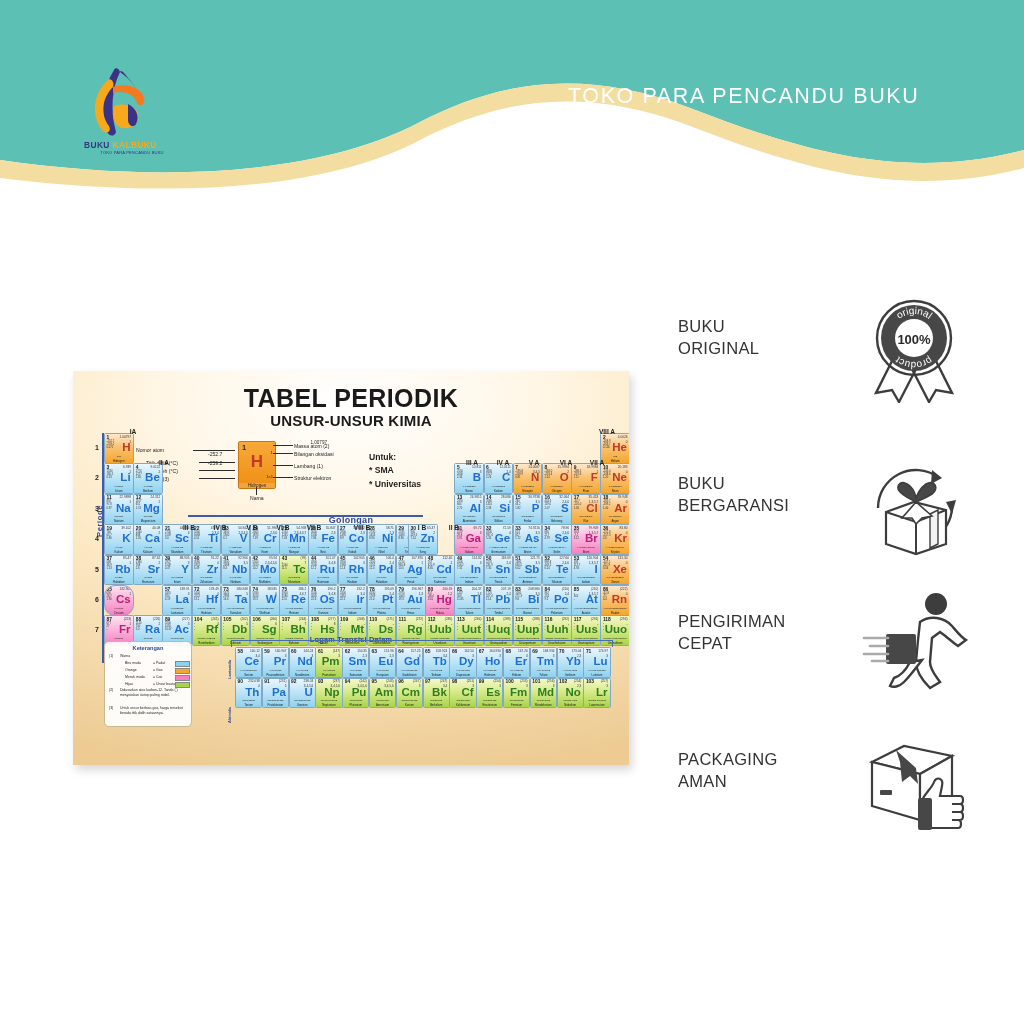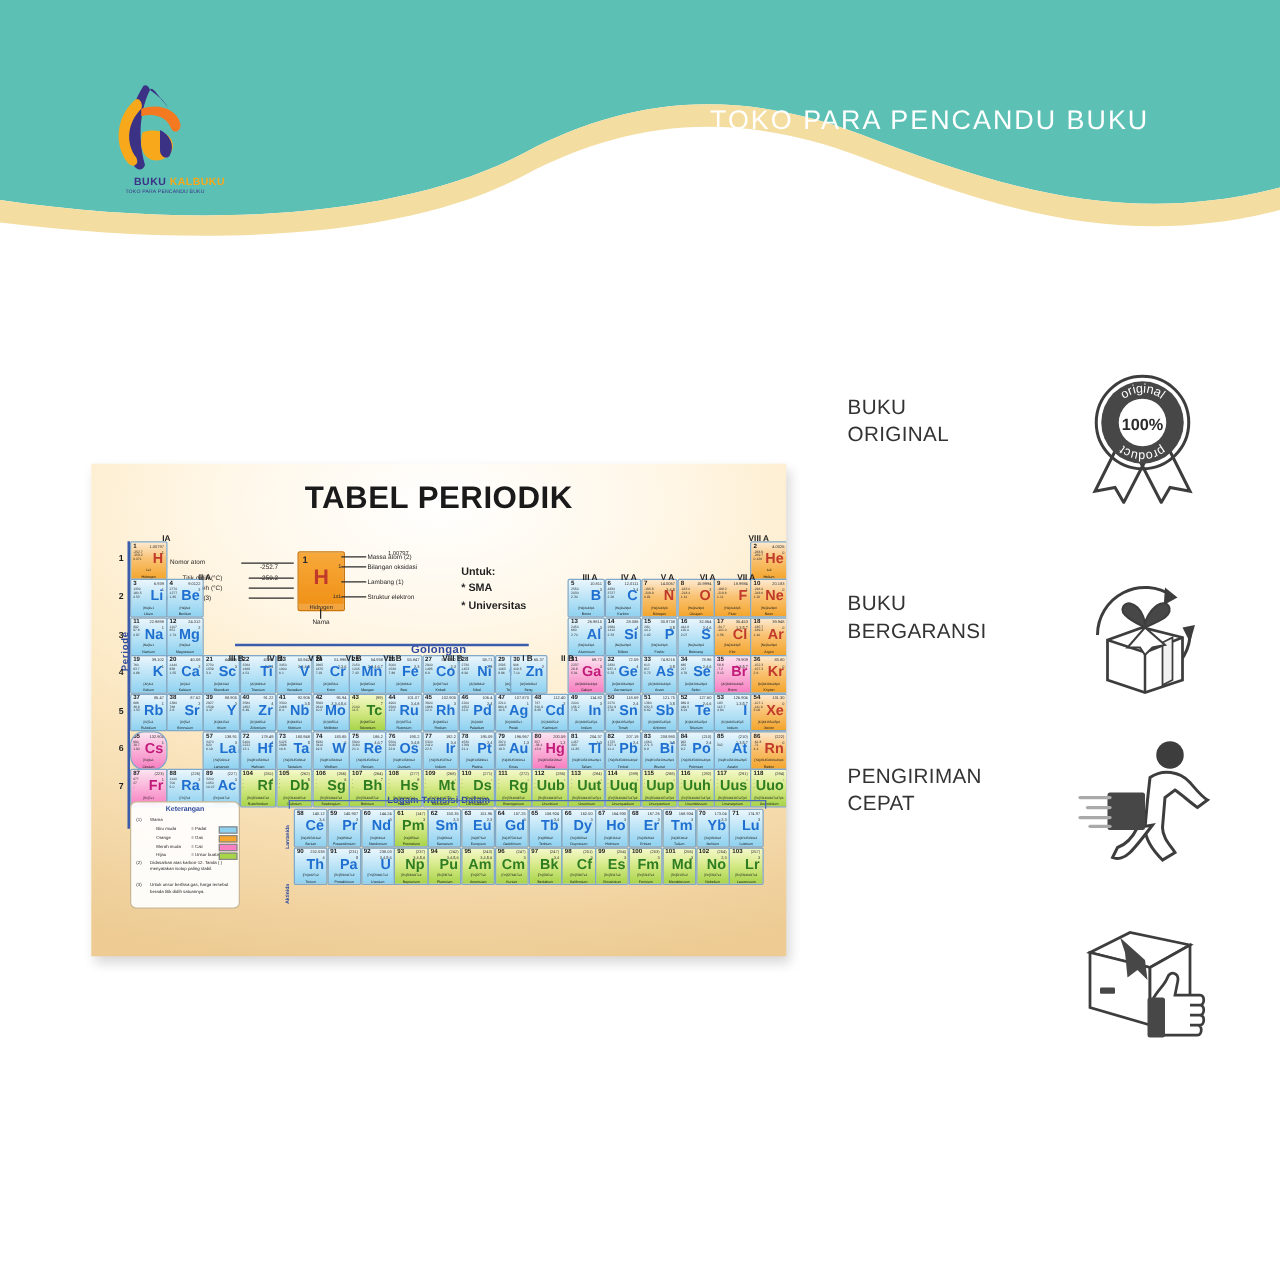--- a/index.html
+++ b/index.html
@@ -13,21 +13,21 @@
   .banner svg{position:absolute;left:0;top:0;}
   .banner-title{
     position:absolute;left:568px;top:84px;
     color:#ffffff;font-size:21.5px;letter-spacing:1.6px;font-weight:400;
     white-space:nowrap;
   }
   
   .logo{position:absolute;left:84px;top:66px;width:96px;height:104px;}
   .logo-mark{position:absolute;left:10px;top:0;width:76px;height:74px;}
   .logo-word{
-    position:absolute;left:0;top:74px;width:96px;text-align:right;
+    position:absolute;left:0;top:74px;width:96px;text-align:left;
     font-size:8.4px;font-weight:bold;letter-spacing:.4px;color:#3b3285;
   }
   .logo-word .w2{color:#f7a81b;}
   .logo-sub{
     position:absolute;left:0;top:84px;width:96px;text-align:center;
     font-size:4.1px;letter-spacing:.15px;color:#3b3285;
   }
   
   .poster{
     position:absolute;left:73px;top:371px;width:556px;height:394px;
@@ -122,20 +122,21 @@
       <span>BUKU</span> <span class="w2">KALBUKU</span>
     </div>
     <div class="logo-sub">TOKO PARA PENCANDU BUKU</div>
   </div>
 
   <div class="banner-title">TOKO PARA PENCANDU BUKU</div>
 </div>
 
 <div class="poster">
   <div class="p-title">TABEL PERIODIK</div>
+  <div class="p-sub">UNSUR-UNSUR KIMIA</div>
 
   <div>
     <div class="keybox">
       <span class="kb-num">1</span>
       <span class="kb-mass">1.00797</span>
       <span class="kb-ox">1</span>
       <span class="kb-sym">H</span>
       <span class="kb-el">1s1</span>
       <span class="kb-name">Hidrogen</span>
     </div>
@@ -1321,20 +1322,23 @@
     <g stroke="#aaa" stroke-width="2.6" stroke-linecap="round">
       <line x1="4" y1="48" x2="28" y2="48"></line>
       <line x1="10" y1="56" x2="28" y2="56"></line>
       <line x1="4" y1="64" x2="28" y2="64"></line>
       <line x1="12" y1="71" x2="28" y2="71"></line>
     </g>
   </svg>
 </div>
 
 <div class="feature" style="left:678px;top:728px;">
+  <div class="f-text">
+    <span>PACKAGING</span><br><span>AMAN</span>
+  </div>
   <svg class="f-icon" viewBox="0 0 108 108">
     <path d="M12 34 L44 18 L92 28 L60 46 Z" fill="#ffffff" stroke="#3d3d3d" stroke-width="2.2"></path>
     <path d="M12 34 L60 46 L60 92 L12 78 Z" fill="#ffffff" stroke="#3d3d3d" stroke-width="2.2"></path>
     <path d="M60 46 L92 28 L92 74 L60 92 Z" fill="#ffffff" stroke="#3d3d3d" stroke-width="2.2"></path>
     <path d="M36 22 L56 40 L58 56 L50 48 L42 54 L40 34 Z" fill="#474747"></path>
     <rect x="20" y="62" width="12" height="5" rx="1" fill="#474747"></rect>
     <path d="M62 72 C66 64 72 60 74 54 C76 48 84 50 82 58 L80 68 L100 68 C104 68 104 76 100 76 L92 76 L100 76 C104 76 104 84 100 84 L92 84 L100 84 C104 84 104 92 100 92 L92 92 L98 92 C102 92 102 100 98 100 L70 100 C64 100 62 96 62 90 Z" fill="#ffffff" stroke="#3d3d3d" stroke-width="2.2"></path>
     <rect x="58" y="70" width="14" height="32" rx="2" fill="#474747"></rect>
   </svg>
 </div>

